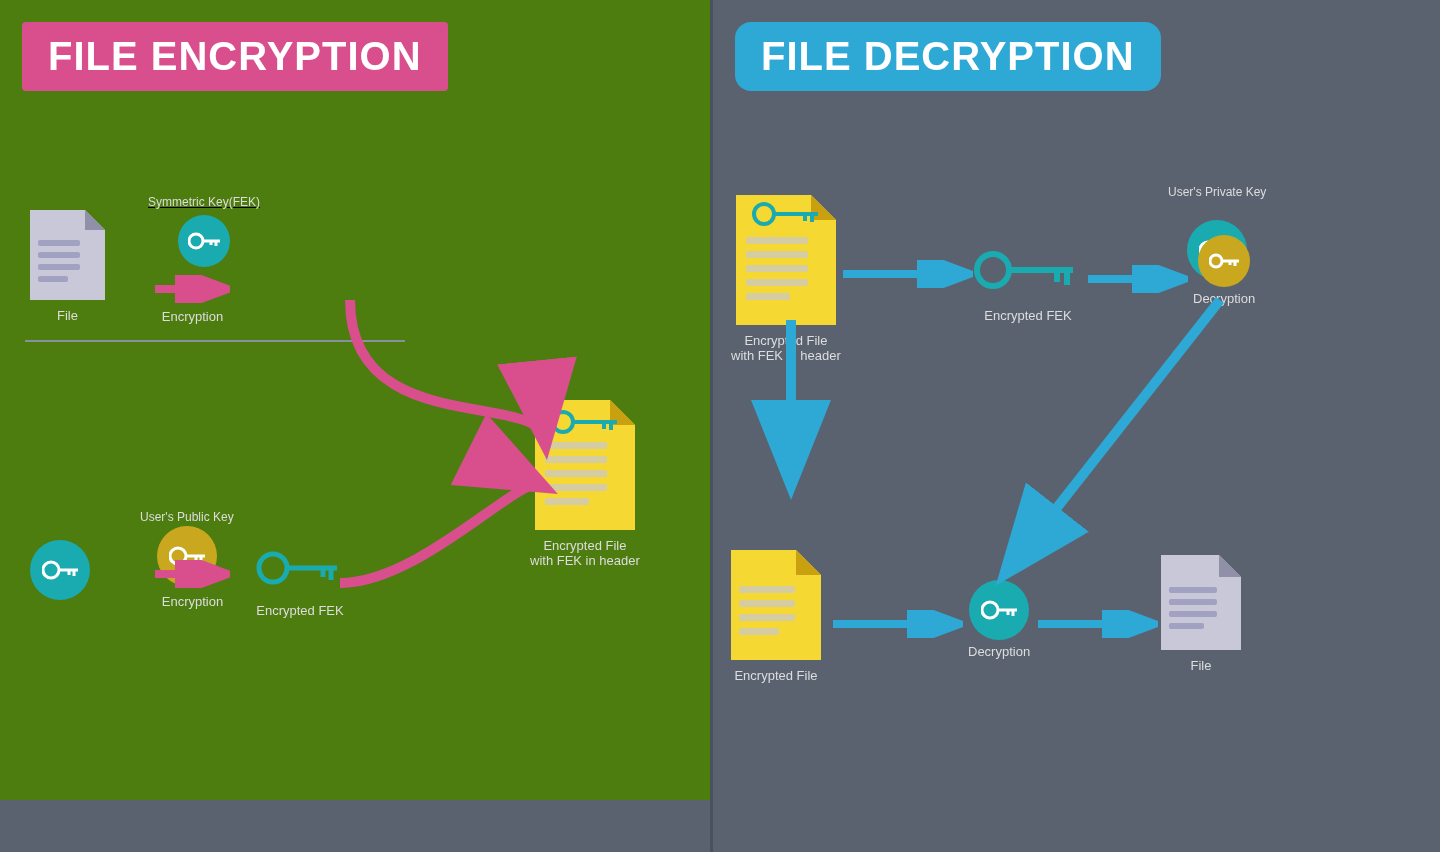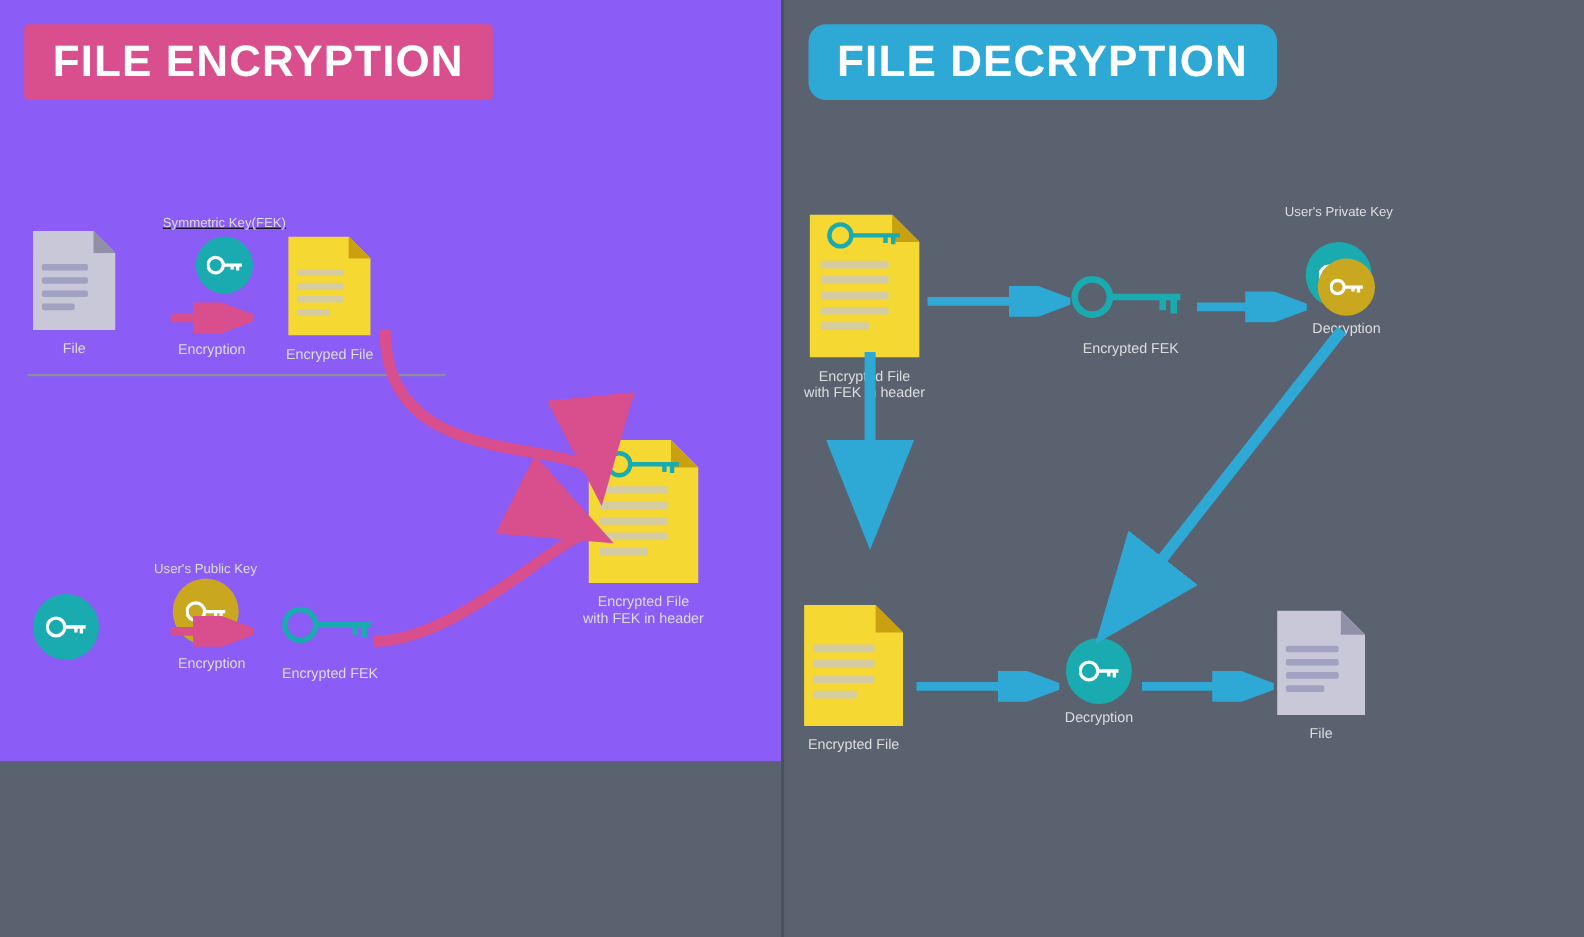--- a/index.html
+++ b/index.html
@@ -8,21 +8,21 @@
       height: 852px;
       background: #5a6270;
       font-family: Arial, sans-serif;
       overflow: hidden;
       display: flex;
     }
   </style>
 </head>
 <body>
 
-<div style="width:710px; height:692px; position:relative; background:#8b5cf6;padding-left:19px;">
+<div style="width:710px; height:800px; position:relative; background:#4d7c0f;padding-left:19px;">
 
   <div style="position:absolute; top:22px; left:22px;">
     <div style="background:#d94f8e; color:white; font-size:40px; font-weight:900; padding:12px 26px; border-radius:4px; letter-spacing:1px; font-family:Arial,sans-serif;">
       <span>FILE ENCRYPTION</span>
     </div>
   </div>
 
   <div style="position:absolute; top:210px; left:30px; text-align:center;">
     <svg width="75" height="90" viewBox="0 0 75 90">
       <polygon points="0,0 55,0 75,20 75,90 0,90" fill="#c8c8d8"></polygon>
@@ -52,31 +52,20 @@
       <defs>
         <marker id="arrow-pink1" markerWidth="8" markerHeight="8" refX="6" refY="3" orient="auto">
           <path d="M0,0 L0,6 L8,3 z" fill="#d94f8e"></path>
         </marker>
       </defs>
       <line x1="0" y1="14" x2="68" y2="14" stroke="#d94f8e" stroke-width="8" marker-end="url(#arrow-pink1)"></line>
     </svg>
     <div style="color:#ddd; font-size:13px; text-align:center; margin-top:2px; font-family:Arial,sans-serif;">Encryption</div>
   </div>
 
-  <div style="position:absolute; top:215px; left:260px; text-align:center;">
-    <svg width="75" height="90" viewBox="0 0 75 90">
-      <polygon points="0,0 55,0 75,20 75,90 0,90" fill="#f5d832"></polygon>
-      <polygon points="55,0 75,20 55,20" fill="#c9a010"></polygon>
-      <rect x="8" y="30" width="42" height="6" rx="2" fill="rgba(200,200,210,0.7)"></rect>
-      <rect x="8" y="42" width="42" height="6" rx="2" fill="rgba(200,200,210,0.7)"></rect>
-      <rect x="8" y="54" width="42" height="6" rx="2" fill="rgba(200,200,210,0.7)"></rect>
-      <rect x="8" y="66" width="30" height="6" rx="2" fill="rgba(200,200,210,0.7)"></rect>
-    </svg>
-    <div style="color:#ddd; font-size:13px; margin-top:4px; font-family:Arial,sans-serif;">Encryped File</div>
-  </div>
 
   <div style="position:absolute; top:340px; left:25px; width:380px; height:2px; background:#8890a0;"></div>
 
   <div style="position:absolute; top:540px; left:30px; text-align:center;">
     <div style="width:60px; height:60px; border-radius:50%; background:#1aabb0; display:flex; align-items:center; justify-content:center;">
       <svg width="36" height="22" viewBox="0 0 36 22">
         <circle cx="9" cy="11" r="8" fill="none" stroke="white" stroke-width="3"></circle>
         <line x1="16" y1="11" x2="36" y2="11" stroke="white" stroke-width="3"></line>
         <line x1="32" y1="11" x2="32" y2="17" stroke="white" stroke-width="3"></line>
         <line x1="27" y1="11" x2="27" y2="16" stroke="white" stroke-width="3"></line>

